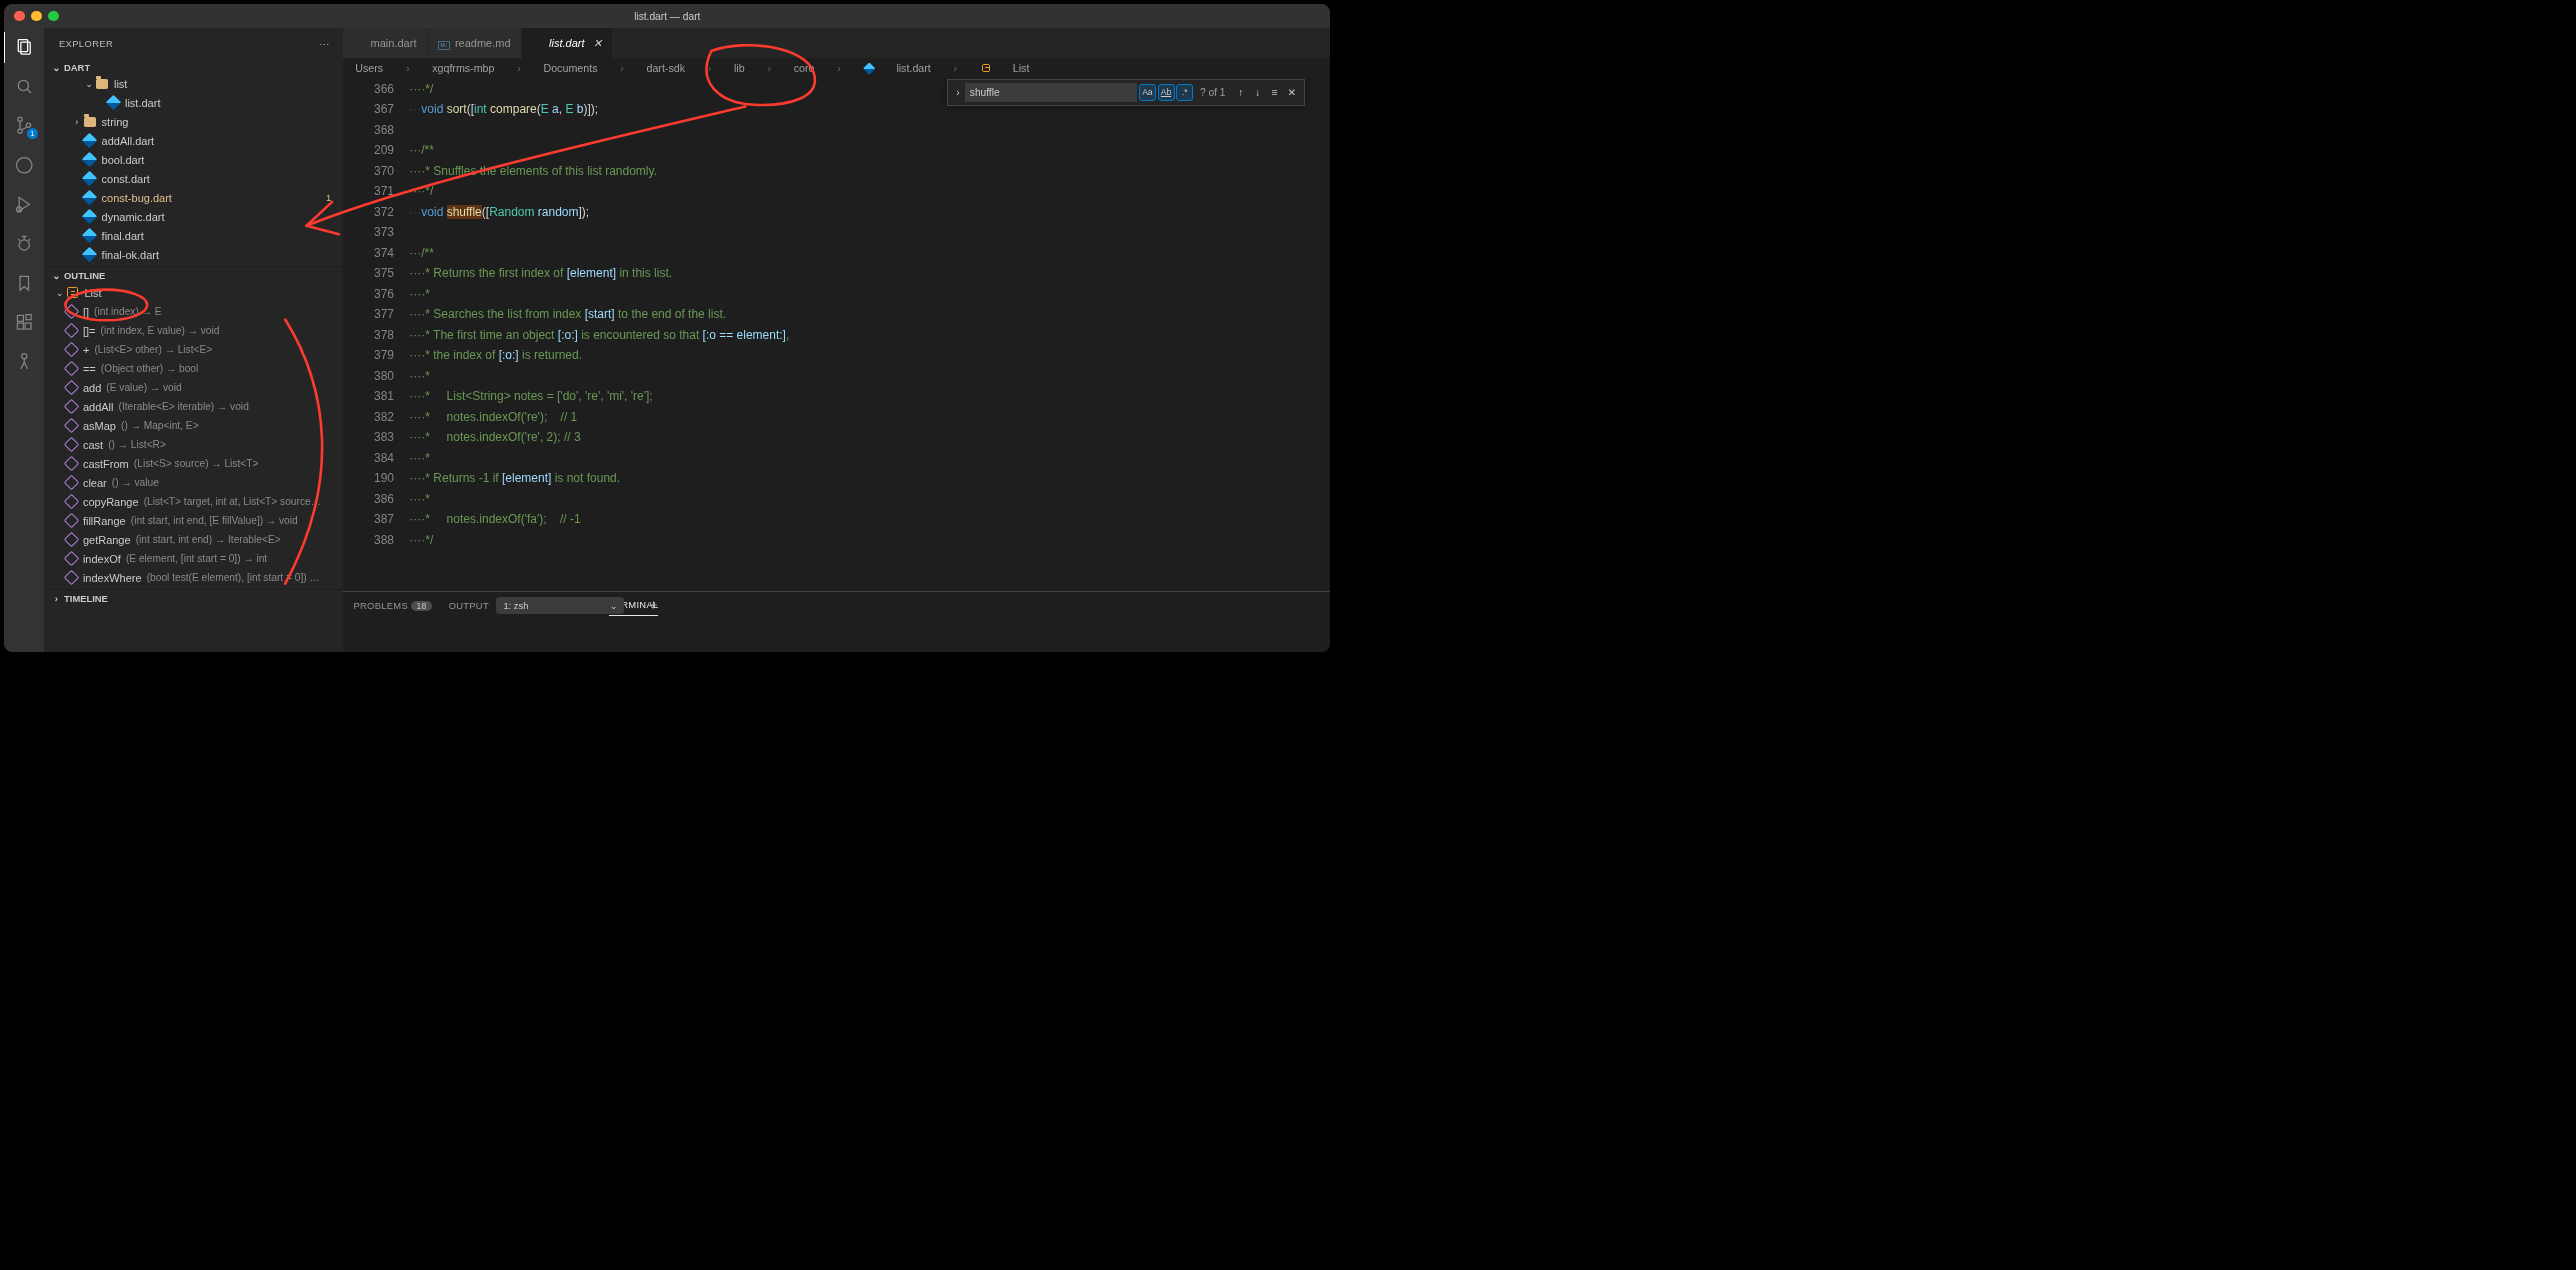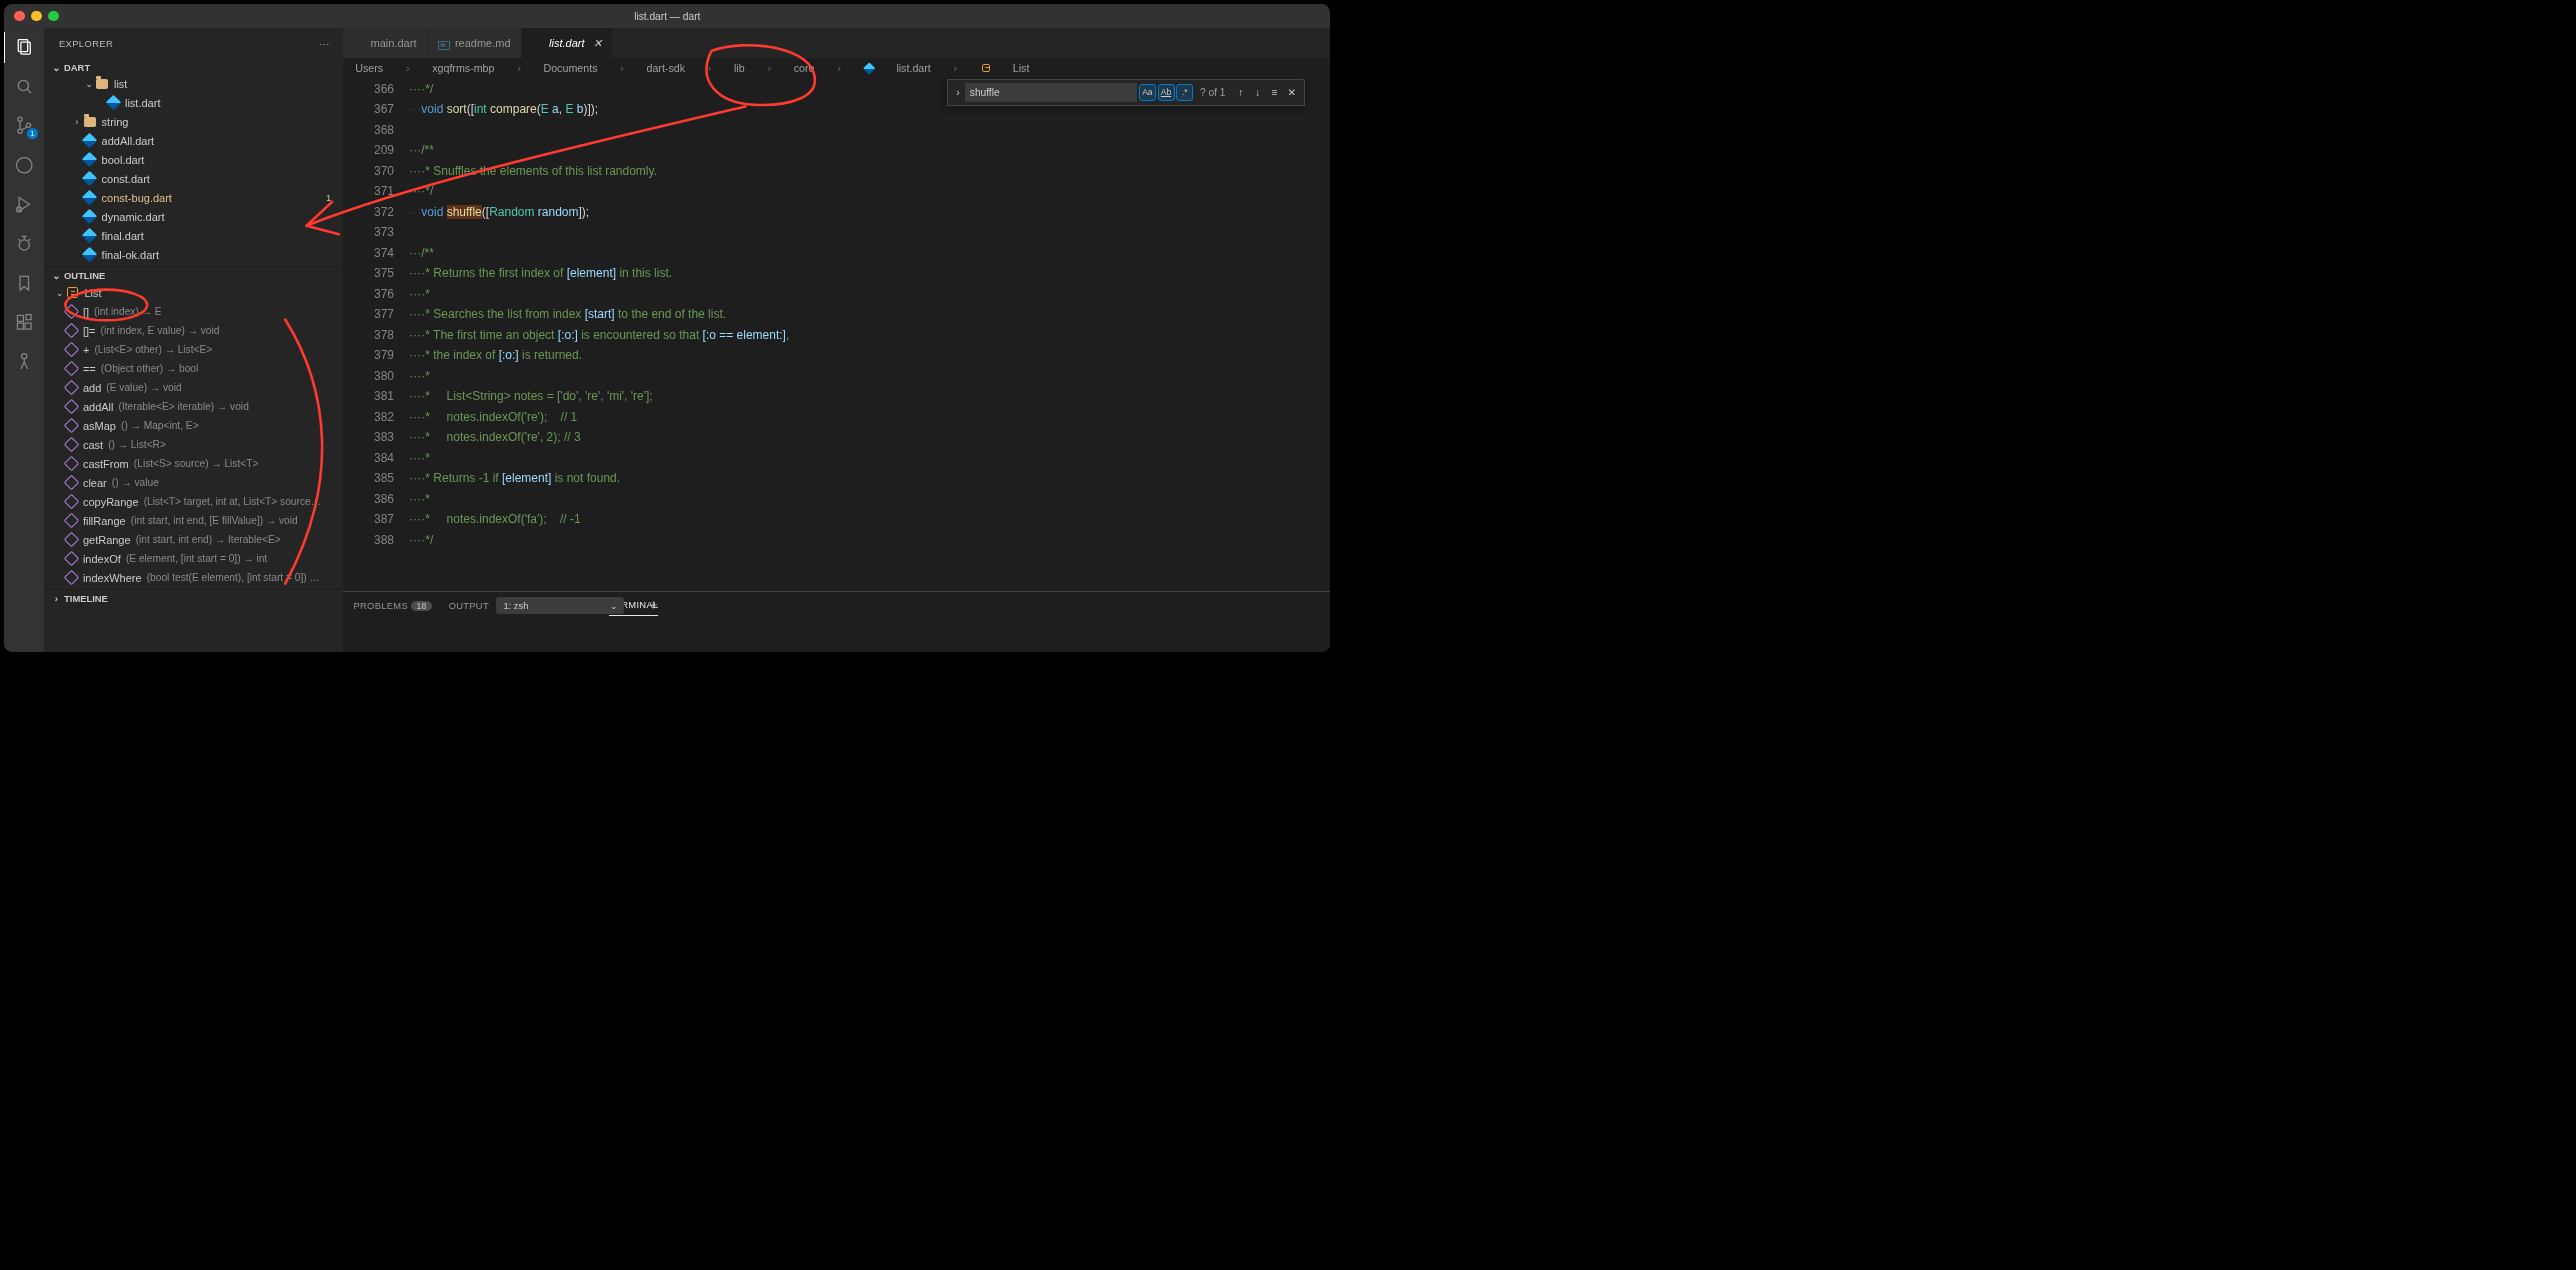--- a/index.html
+++ b/index.html
@@ -439,21 +439,21 @@
             <div>375</div>
             <div>376</div>
             <div>377</div>
             <div>378</div>
             <div>379</div>
             <div>380</div>
             <div>381</div>
             <div>382</div>
             <div>383</div>
             <div>384</div>
-            <div>385</div>
+            <div>190</div>
             <div>386</div>
             <div>387</div>
             <div>388</div>
           </div>
         <div class="code" id="code"><div><span class="tok-cm">····*/</span></div><div><span class="tok-ws">···</span><span class="tok-kw">void</span><span> </span><span class="tok-fn">sort</span><span>([</span><span class="tok-ty">int</span><span> </span><span class="tok-fn">compare</span><span>(</span><span class="tok-ty">E</span><span> </span><span class="tok-pm">a</span><span>, </span><span class="tok-ty">E</span><span> </span><span class="tok-pm">b</span><span>)]);</span></div><div>&nbsp;</div><div><span class="tok-cm">···/**</span></div><div><span class="tok-cm">····* </span><span class="tok-cm">Snuffles the elements of this list randomly.</span></div><div><span class="tok-cm">····*/</span></div><div><span class="tok-ws">···</span><span class="tok-kw">void</span><span> </span><span class="tok-hl">shuffle</span><span>([</span><span class="tok-ty">Random</span><span> </span><span class="tok-pm">random</span><span>]);</span></div><div>&nbsp;</div><div><span class="tok-cm">···/**</span></div><div><span class="tok-cm">····* Returns the first index of </span><span class="tok-pm">[element]</span><span class="tok-cm"> in this list.</span></div><div><span class="tok-cm">····*</span></div><div><span class="tok-cm">····* Searches the list from index </span><span class="tok-pm">[start]</span><span class="tok-cm"> to the end of the list.</span></div><div><span class="tok-cm">····* The first time an object </span><span class="tok-pm">[:o:]</span><span class="tok-cm"> is encountered so that </span><span class="tok-pm">[:o == element:]</span><span class="tok-cm">,</span></div><div><span class="tok-cm">····* the index of </span><span class="tok-pm">[:o:]</span><span class="tok-cm"> is returned.</span></div><div><span class="tok-cm">····*</span></div><div><span class="tok-cm">····*     List&lt;String&gt; notes = ['do', 're', 'mi', 're'];</span></div><div><span class="tok-cm">····*     notes.indexOf('re');    // 1</span></div><div><span class="tok-cm">····*     notes.indexOf('re', 2); // 3</span></div><div><span class="tok-cm">····*</span></div><div><span class="tok-cm">····* Returns -1 if </span><span class="tok-pm">[element]</span><span class="tok-cm"> is not found.</span></div><div><span class="tok-cm">····*</span></div><div><span class="tok-cm">····*     notes.indexOf('fa');    // -1</span></div><div><span class="tok-cm">····*/</span></div></div>
         <div class="minimap"></div>
 
         <div class="find">
           <span class="fchev">›</span>
           <input value="shuffle" style="">

